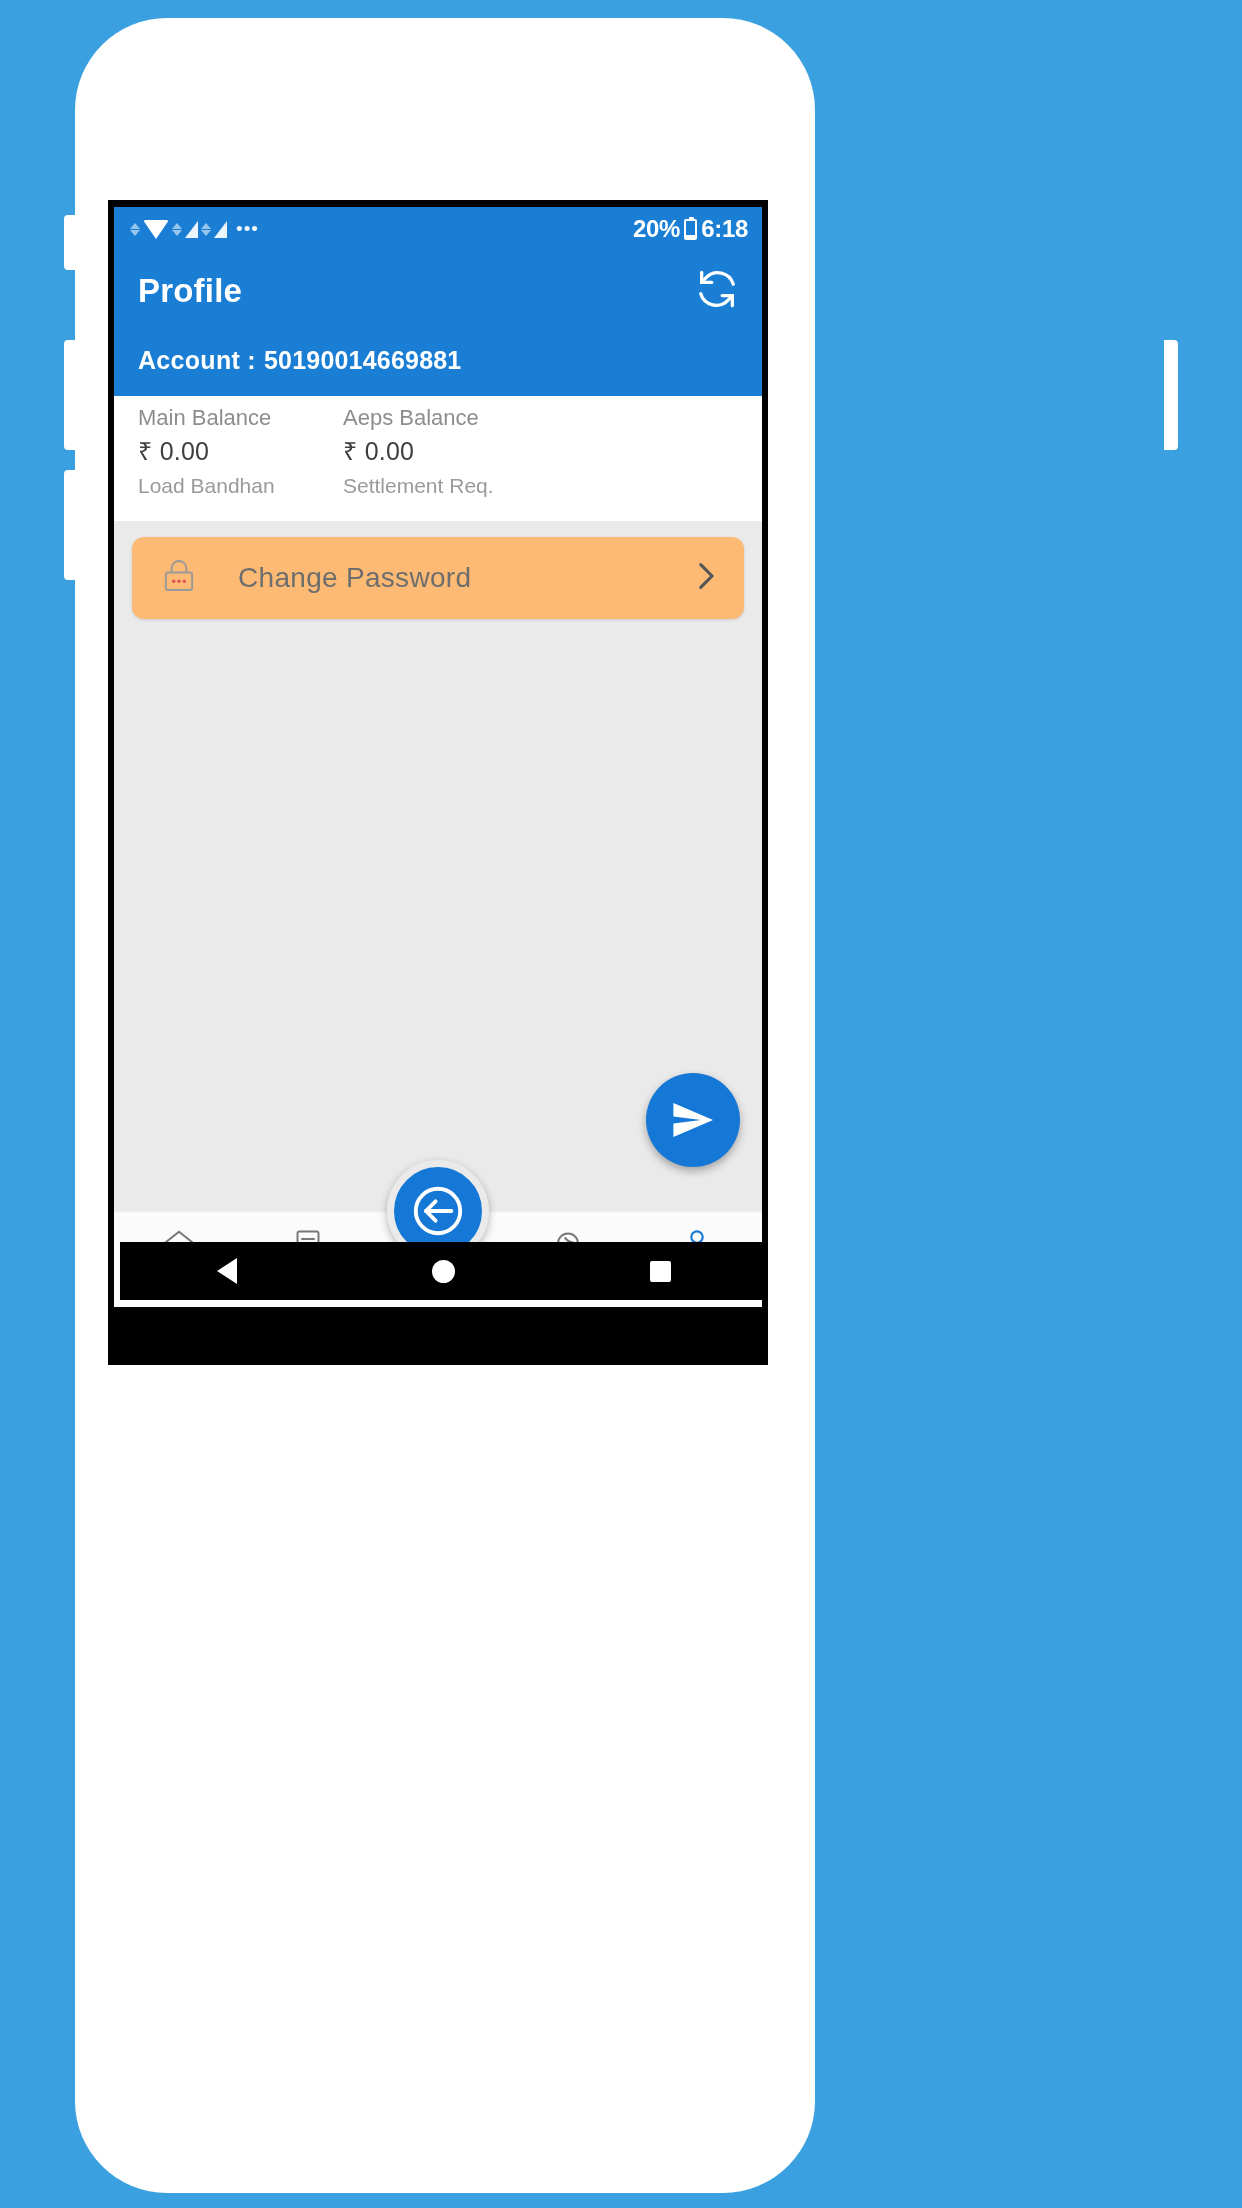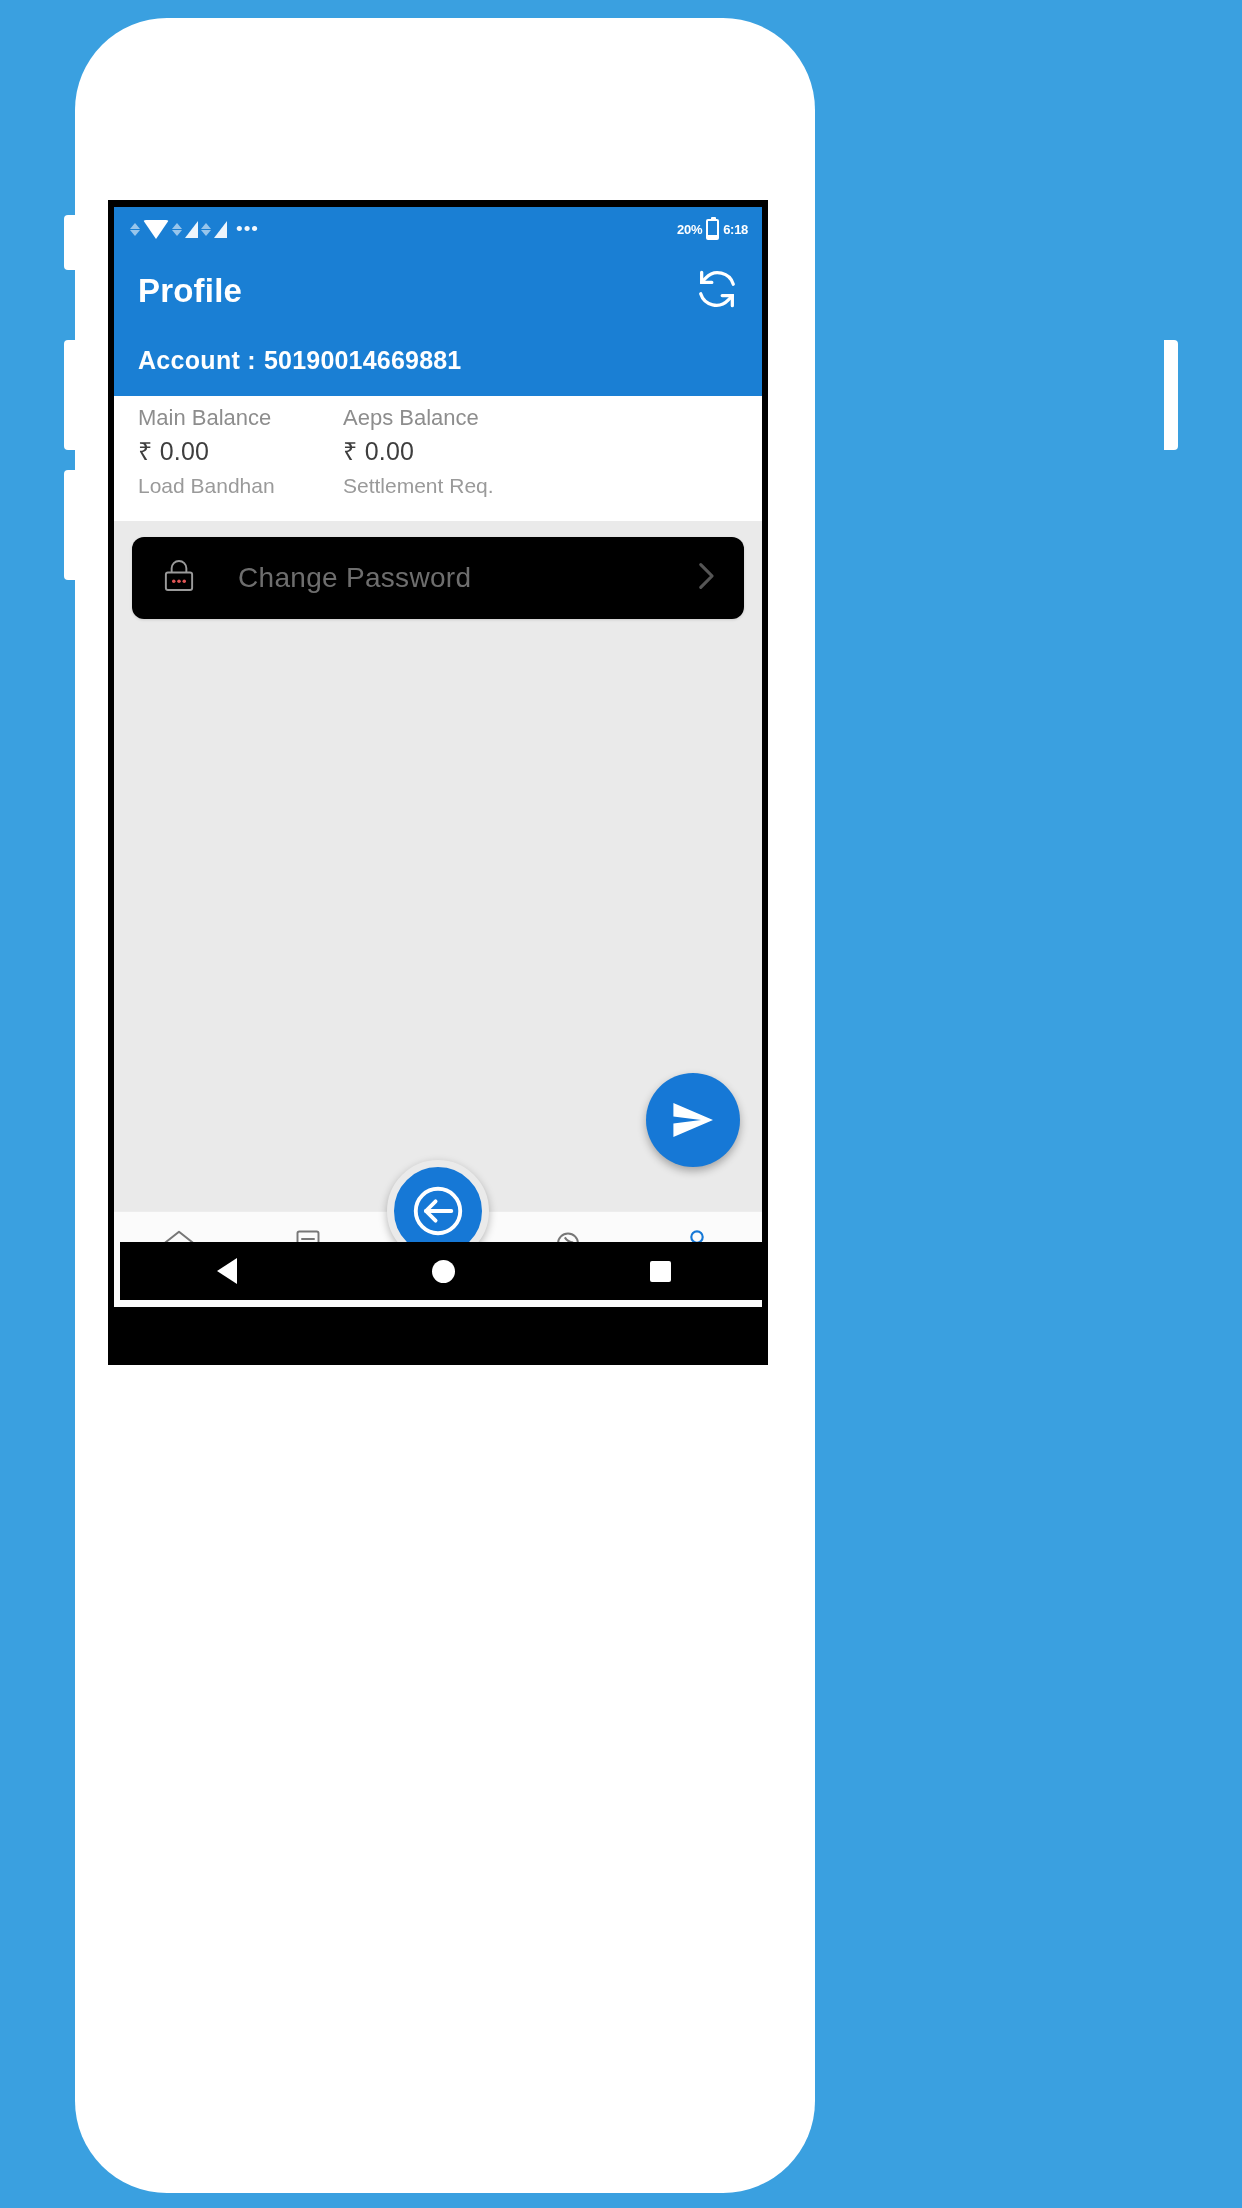--- a/index.html
+++ b/index.html
@@ -58,21 +58,21 @@
     display: flex;
     align-items: center;
     padding: 0 14px 0 16px;
     color: #fff;
     flex: none;
   }
   .sb-left { display: flex; align-items: center; gap: 3px; }
   .sb-right {
     margin-left: auto;
     display: flex; align-items: center; gap: 4px;
-    font-size: 13px; font-weight: bold;
+    font-size: 24px; font-weight: bold;
     letter-spacing: -0.3px;
   }
   .sb-dots { font-size: 19px; letter-spacing: 1px; margin-left: 6px; opacity: .95; }
   .updown {
     display: flex; flex-direction: column; gap: 1px;
     opacity: .55;
   }
   .tri-up {
     width: 0; height: 0;
     border-left: 5px solid transparent;
@@ -162,21 +162,21 @@
   .bal-sub { font-size: 21px; color: #9a9a9a; line-height: 1.45; }
 
   
   .content {
     flex: 1;
     background: #eaeaea;
     position: relative;
     padding: 16px 18px 0 18px;
   }
   .card-row {
-    background: #000000;
+    background: #fdba74;
     border-radius: 12px;
     height: 82px;
     display: flex;
     align-items: center;
     padding: 0 22px 0 26px;
     box-shadow: 0 1px 3px rgba(0,0,0,.13);
     cursor: pointer;
   }
   .card-label {
     font-size: 28px;

